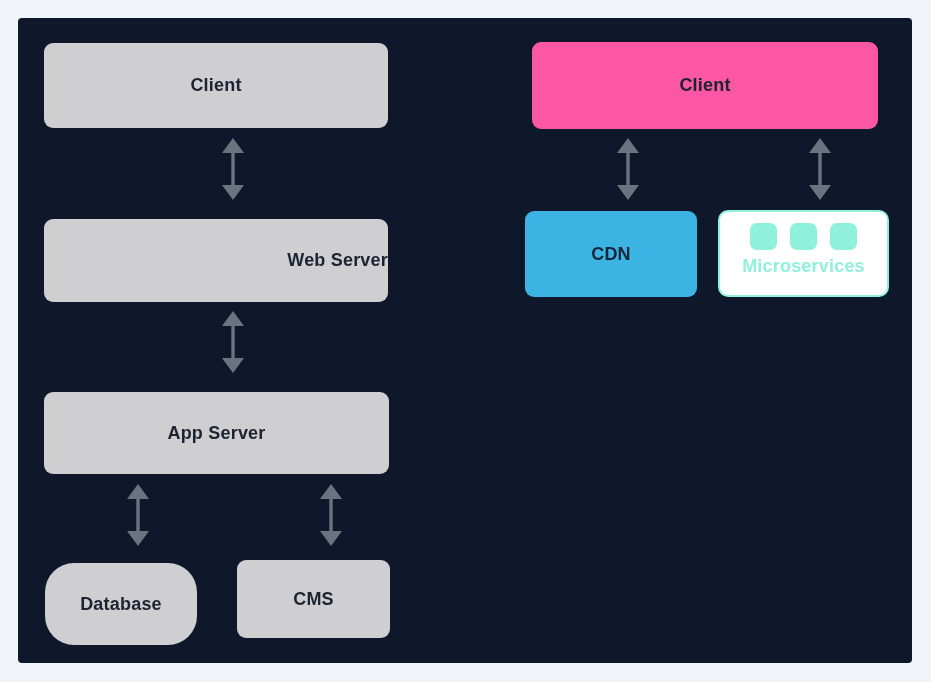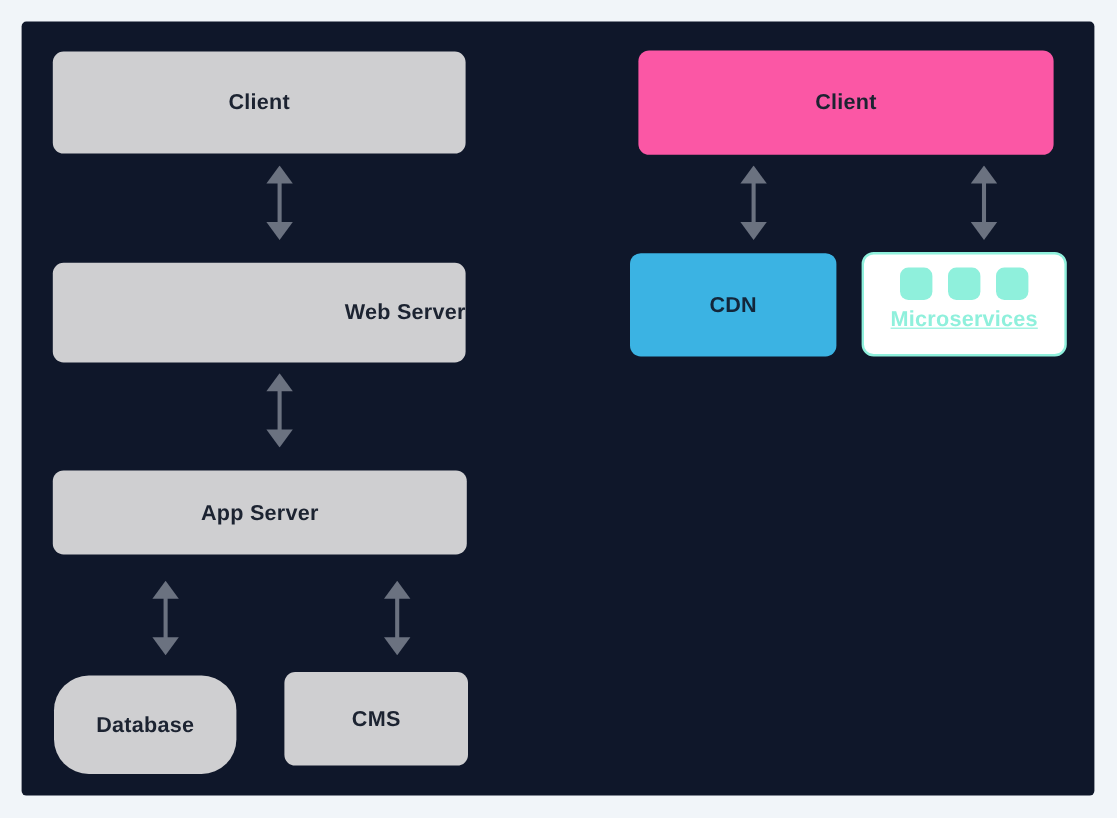--- a/index.html
+++ b/index.html
@@ -69,21 +69,20 @@
     background: #8ff0dc;
     border-radius: 7px;
   }
   .micro-label {
     margin-top: 7px;
     color: #8ff0dc;
     font-size: 18px;
     font-weight: bold;
     letter-spacing: 0.2px;
     line-height: 1;
-    text-decoration: underline;
   }
   
   .arrow {
     position: absolute;
   }
   .arrow svg {
     display: block;
   }
 </style>
 </head>
@@ -118,21 +117,21 @@
           <polygon points="25,0 14,15 36,15" fill="#6b7280"></polygon>
           <polygon points="25,62 14,47 36,47" fill="#6b7280"></polygon>
         </svg>
       </div>
       <div class="node gray" style="left: 26px; top: 25px; width: 344px; height: 85px;">
         <span>Client</span>
       </div>
       <div class="node gray" style="left: 26px; top: 201px; width: 344px; height: 83px; justify-content: flex-end;">
         <span>Web Server</span>
       </div>
-      <div class="node gray" style="left: 26px; top: 374px; width: 345px; height: 70px;">
+      <div class="node gray" style="left: 26px; top: 374px; width: 345px; height: 82px;">
         <span>App Server</span>
       </div>
       <div class="node gray" style="left: 27px; top: 545px; width: 152px; height: 82px; border-radius: 29px;">
         <span>Database</span>
       </div>
       <div class="node gray" style="left: 219px; top: 542px; width: 153px; height: 78px;">
         <span>CMS</span>
       </div>
     </div>
   <div id="right-stack">

